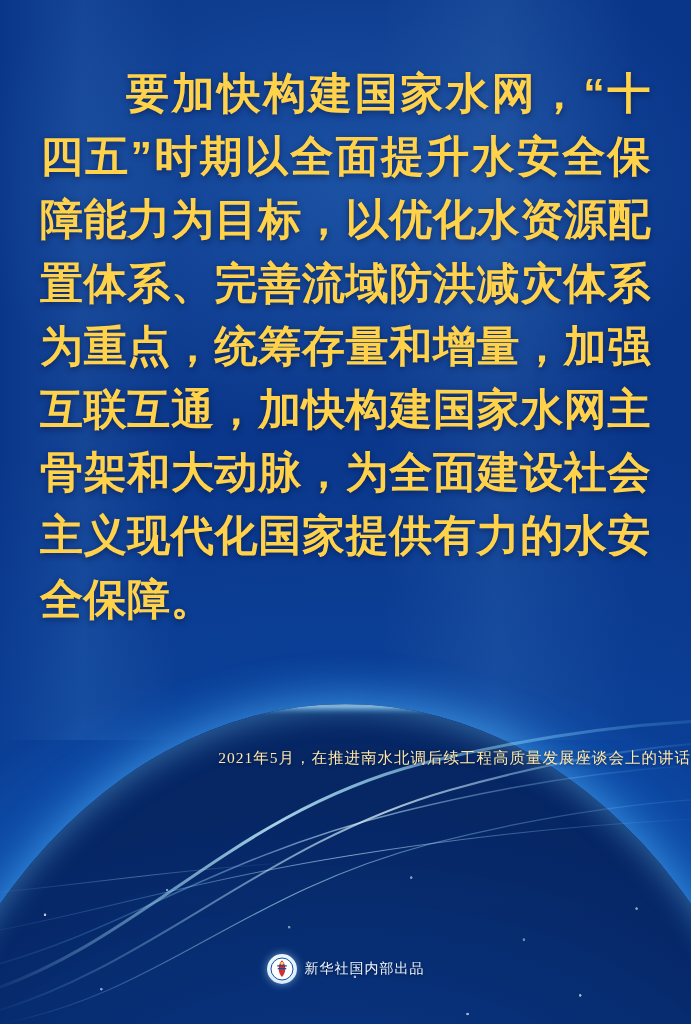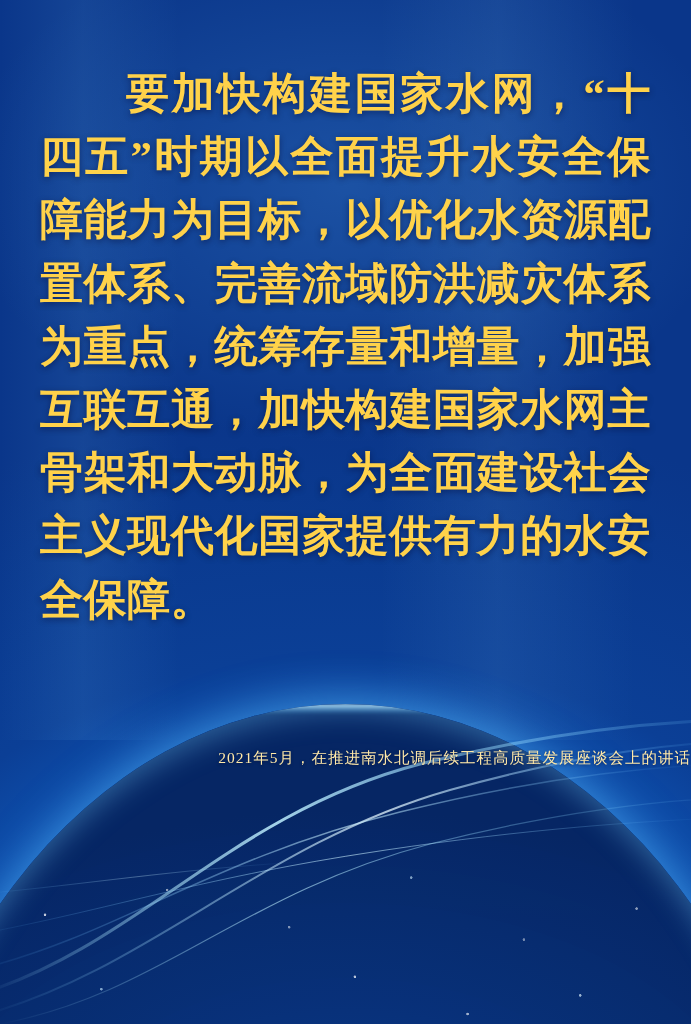--- a/index.html
+++ b/index.html
@@ -86,21 +86,21 @@
     right: 40px;
     top: 62px;
     color: #ffd24a;
     font-size: 43px;
     line-height: 1.47;
     font-weight: 700;
     letter-spacing: 0.5px;
     text-align: justify;
     text-indent: 2em;
     text-shadow: 0 2px 6px rgba(0,0,40,0.45);
-    font-family: Liberation Serif, serif;
+    font-family: Liberation Sans, sans-serif;
   }
 
   
   .source {
     position: absolute;
     left: 0;
     right: 0;
     top: 748px;
     text-align: right;
     color: #ffe9a8;
@@ -172,14 +172,25 @@
     <path d="M-20,275 C120,240 210,165 400,118 C520,88 630,74 720,70" fill="none" stroke="url(#rg3)" stroke-width="1.5"></path>
     <path d="M-20,240 C110,215 200,185 360,160 C500,138 620,128 720,124" fill="none" stroke="url(#rg3)" stroke-width="1"></path>
     <path d="M0,330 C160,300 240,200 430,150 C540,122 640,108 720,104" fill="none" stroke="url(#rg1)" stroke-width="1.2" opacity="0.7"></path>
     <path d="M-20,200 C90,190 170,176 300,168" fill="none" stroke="url(#rg3)" stroke-width="0.9" opacity="0.6"></path>
   </svg>
 
   <div class="quote">要加快构建国家水网，“十四五”时期以全面提升水安全保障能力为目标，以优化水资源配置体系、完善流域防洪减灾体系为重点，统筹存量和增量，加强互联互通，加快构建国家水网主骨架和大动脉，为全面建设社会主义现代化国家提供有力的水安全保障。</div>
 
   <div class="source">2021年5月，在推进南水北调后续工程高质量发展座谈会上的讲话</div>
 
+  <div class="footer">
+    <span class="logo-badge">
+      <svg width="24" height="24" viewBox="0 0 24 24" aria-hidden="true">
+        <circle cx="12" cy="12" r="11" fill="#ffffff" stroke="#0b50a8" stroke-width="1"></circle>
+        <path d="M12 3.2c2.2 2.4 3.3 5.2 3.3 8.2 0 3.3-1.2 6.2-3.3 8.6-2.1-2.4-3.3-5.3-3.3-8.6 0-3 1.1-5.8 3.3-8.2z" fill="#d32f2f"></path>
+        <path d="M7.2 8.2h9.6v1.3H7.2zM7.8 11h8.4v1.3H7.8z" fill="#0b50a8"></path>
+        <circle cx="12" cy="6.2" r="1.5" fill="#ffd24a"></circle>
+      </svg>
+    </span>
+    <span class="credit">新华社国内部出品</span>
+  </div>
 
 </div>
 
 </body></html>

